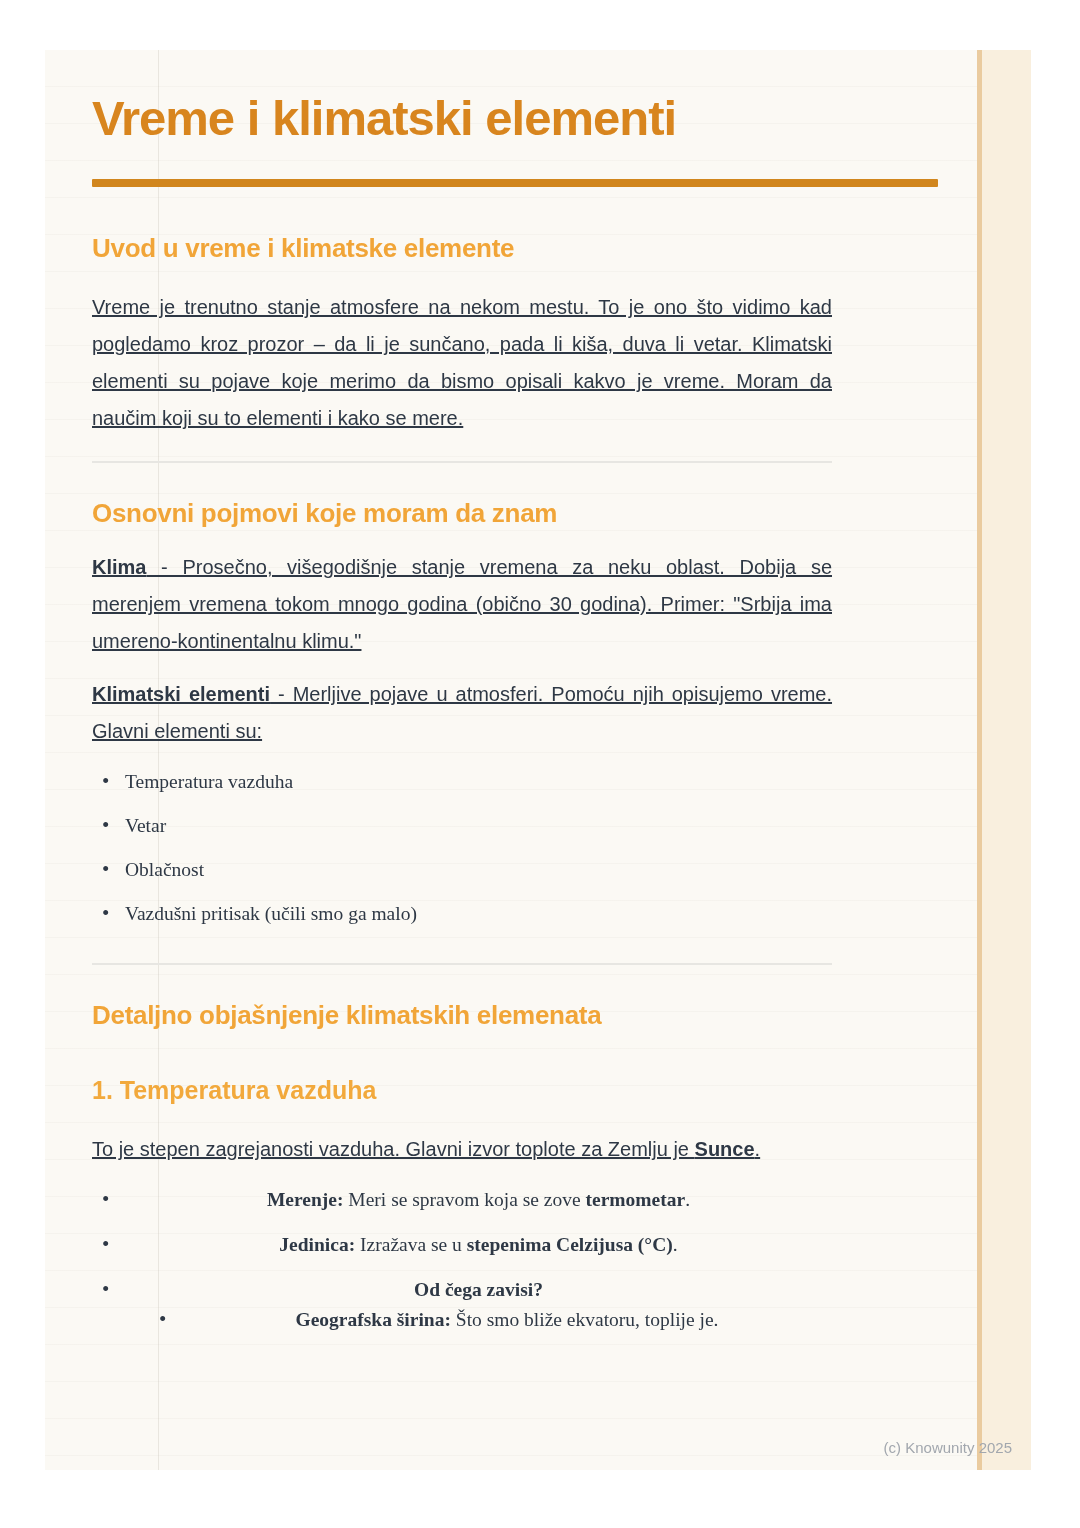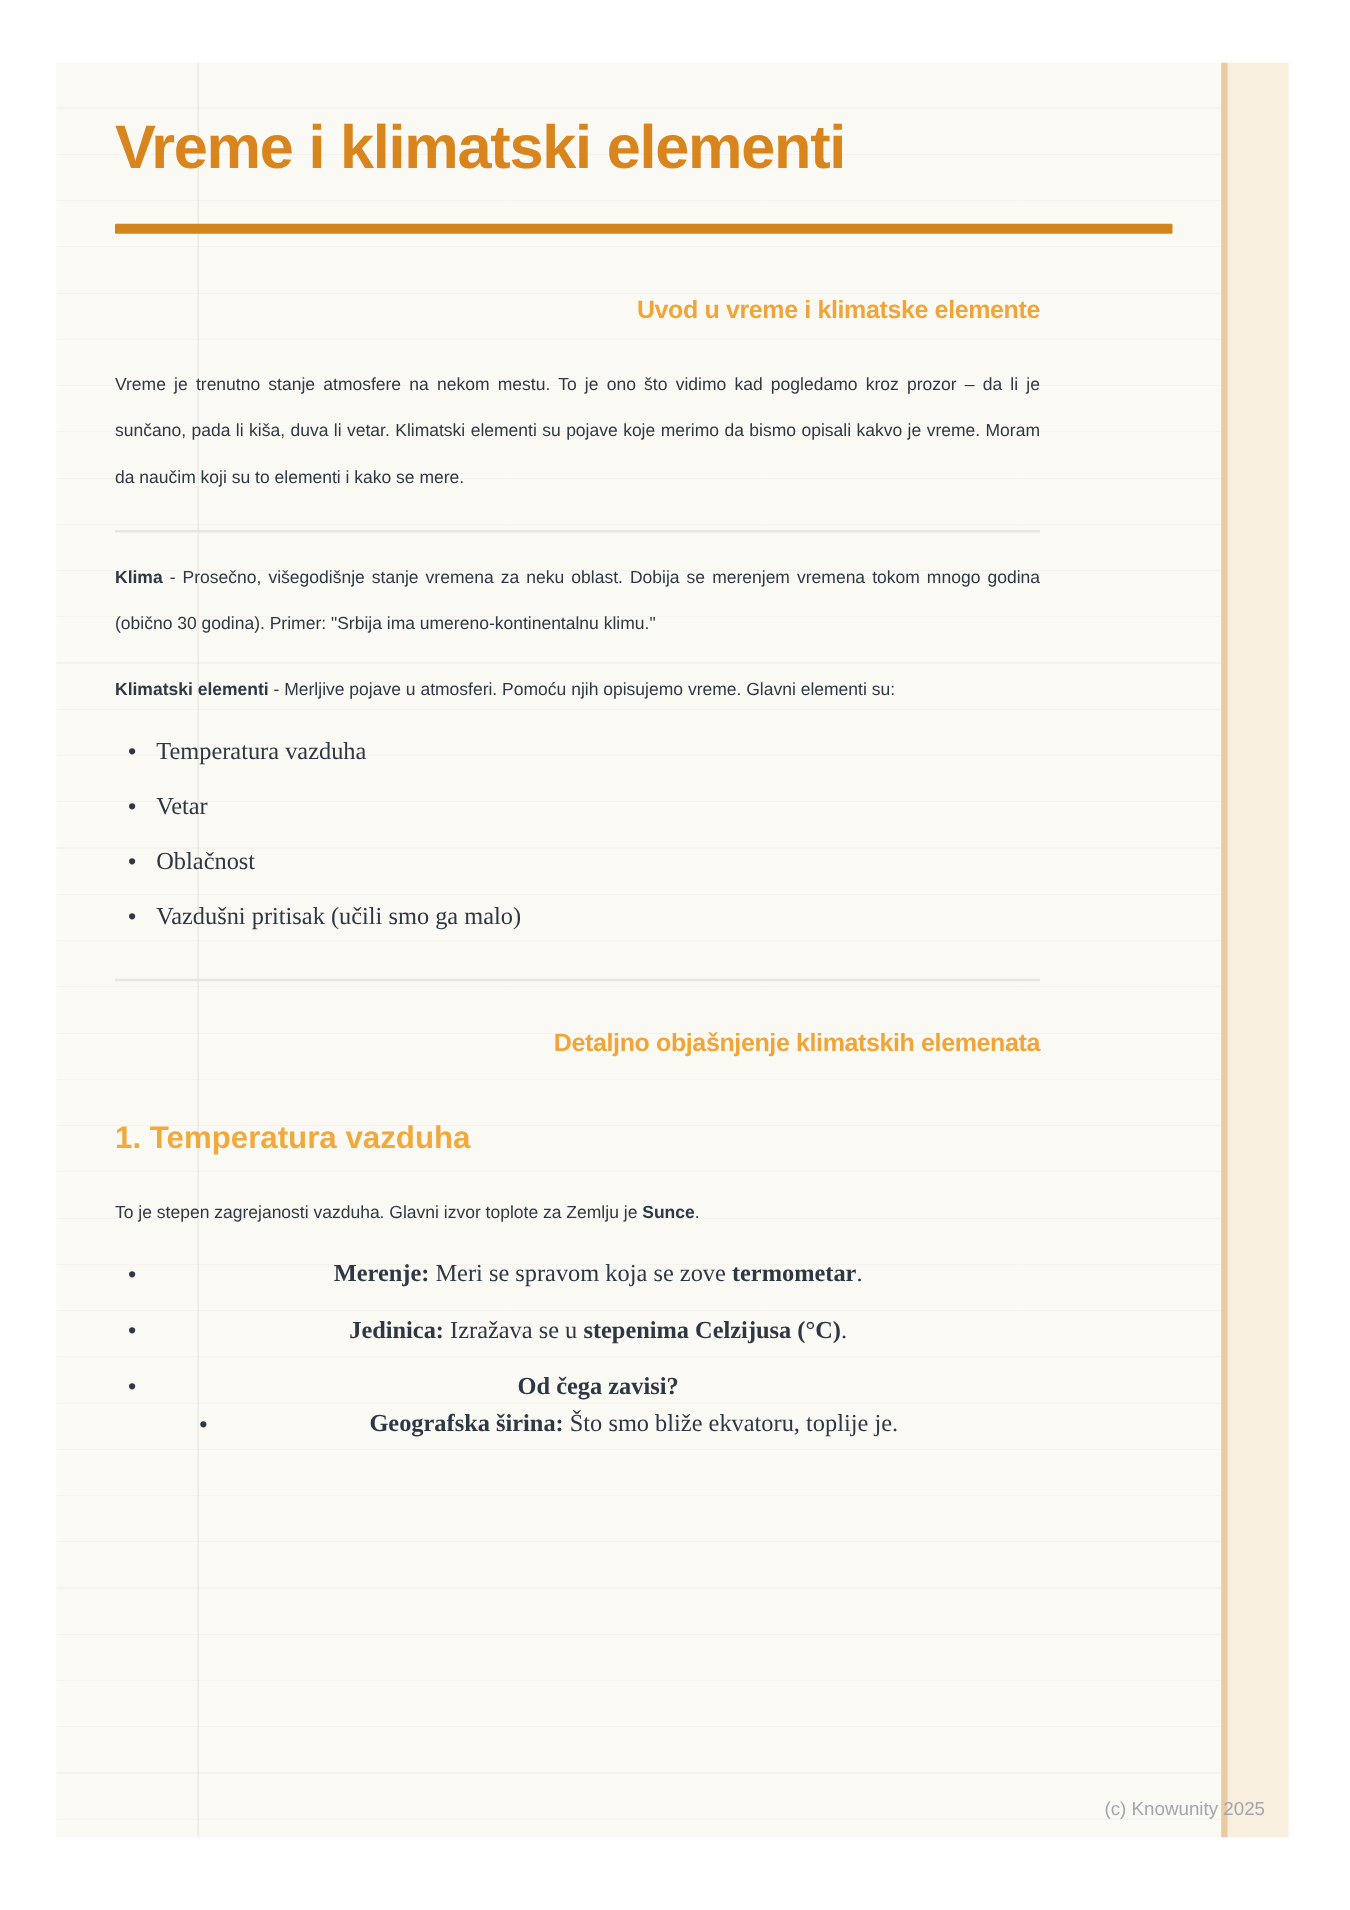--- a/index.html
+++ b/index.html
@@ -64,44 +64,44 @@
   }
   .title-rule {
     margin-top: 33px;
     width: 846px;
     height: 8px;
     background: #D1861D;
     border-radius: 1px;
   }
   h2 {
     margin: 0;
-    font-size: 20px;
+    font-size: 26px;
     line-height: 38px;
     font-weight: bold;
     letter-spacing: -0.3px;
     color: #F1A538;
-    text-align: right;
   }
   .h2-uvod { margin-top: 42px; }
   .h2-pojmovi { margin-top: 31px; }
   .h2-detaljno { margin-top: 31px; }
   h3 {
     margin: 40px 0 0 0;
     font-size: 25px;
     line-height: 32px;
     font-weight: bold;
     color: #F2A93C;
   }
   p {
     margin: 0;
-    font-size: 14px;
+    font-size: 20px;
     line-height: 37px;
     color: #2E3845;
     text-align: justify;
     text-justify: inter-word;
+    text-decoration: underline;
   }
   .p-uvod { margin-top: 22px; }
   .p-vreme { margin-top: 24px; }
   .p-klima { margin-top: 17px; }
   .p-elementi { margin-top: 16px; }
   .p-temp { margin-top: 25px; }
   .b { font-weight: bold; }
   .divider {
     width: 740px;
     height: 2px;
@@ -171,20 +171,21 @@
 
   <div class="content">
     <h1>Vreme i klimatski elementi</h1>
     <div class="title-rule"></div>
 
     <h2 class="h2-uvod">Uvod u vreme i klimatske elemente</h2>
     <p class="p-uvod"><span>Vreme je trenutno stanje atmosfere na nekom mestu. To je ono što vidimo kad pogledamo kroz prozor – da li je sunčano, pada li kiša, duva li vetar. Klimatski elementi su pojave koje merimo da bismo opisali kakvo je vreme. Moram da naučim koji su to elementi i kako se mere.</span></p>
 
     <div class="divider divider-1"></div>
 
+    <h2 class="h2-pojmovi">Osnovni pojmovi koje moram da znam</h2>
     <p class="p-klima"><span class="b">Klima</span><span> - Prosečno, višegodišnje stanje vremena za neku oblast. Dobija se merenjem vremena tokom mnogo godina (obično 30 godina). Primer: "Srbija ima umereno-kontinentalnu klimu."</span></p>
     <p class="p-elementi"><span class="b">Klimatski elementi</span><span> - Merljive pojave u atmosferi. Pomoću njih opisujemo vreme. Glavni elementi su:</span></p>
     <ul class="bullets bullets-1">
         <li><span>Temperatura vazduha</span></li>
         <li><span>Vetar</span></li>
         <li><span>Oblačnost</span></li>
         <li><span>Vazdušni pritisak (učili smo ga malo)</span></li>
       </ul>
 
     <div class="divider divider-2"></div>

